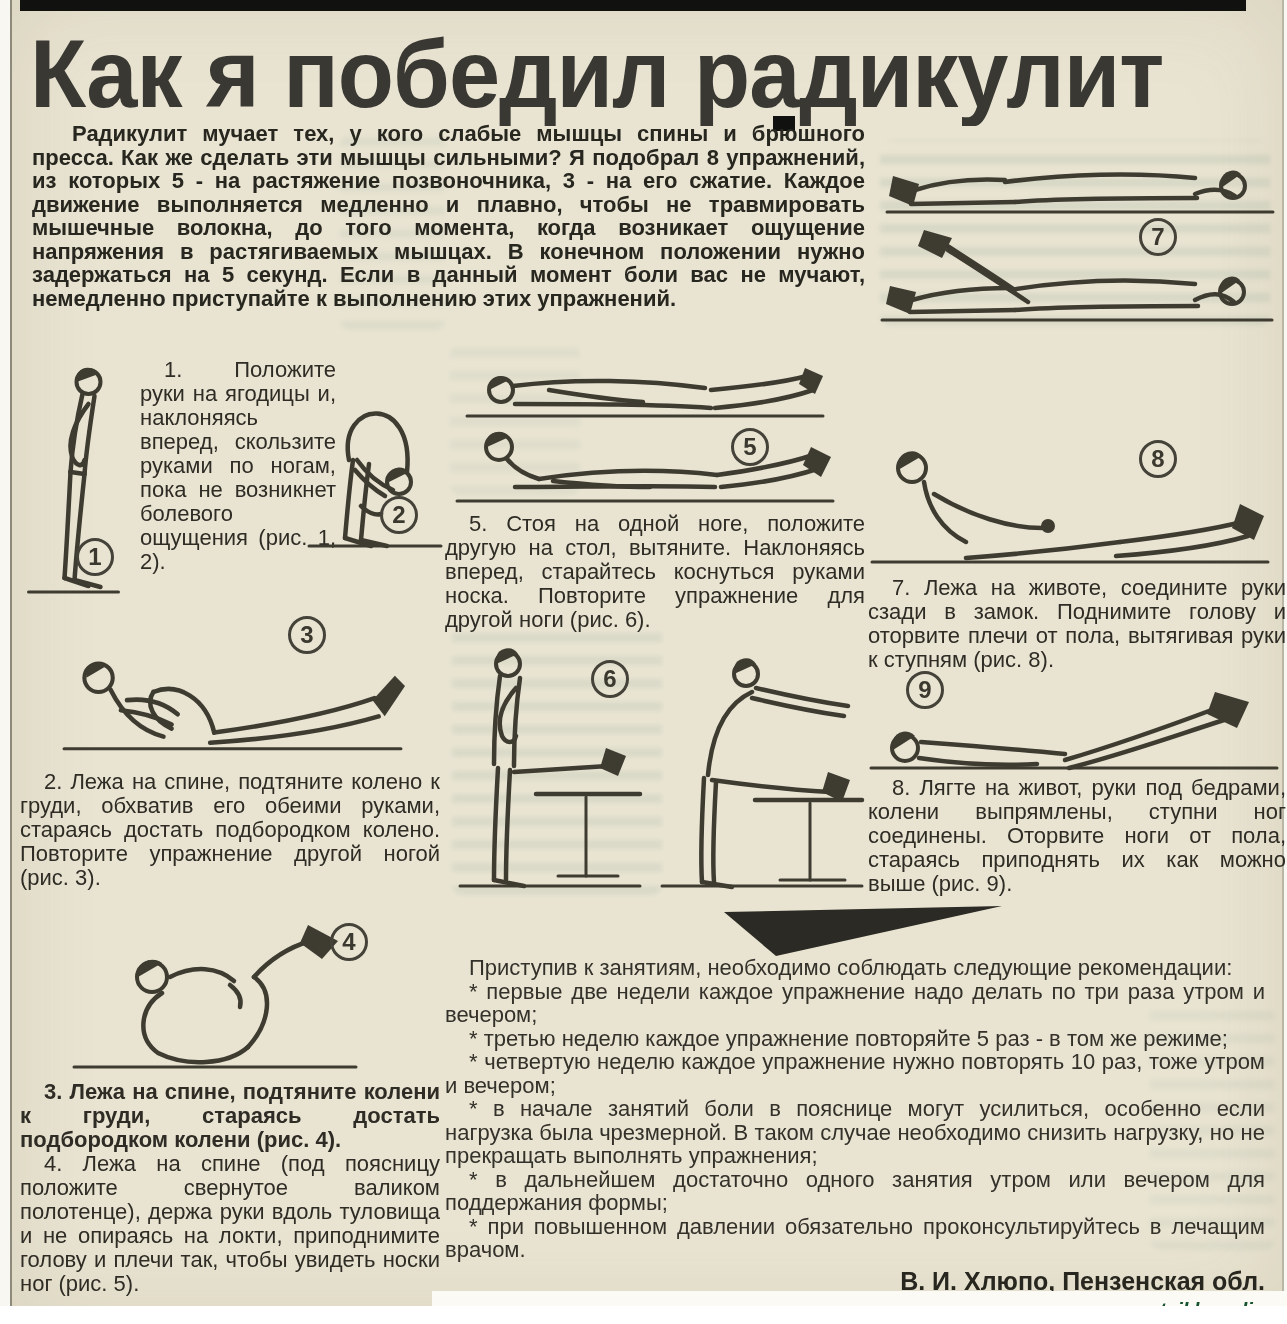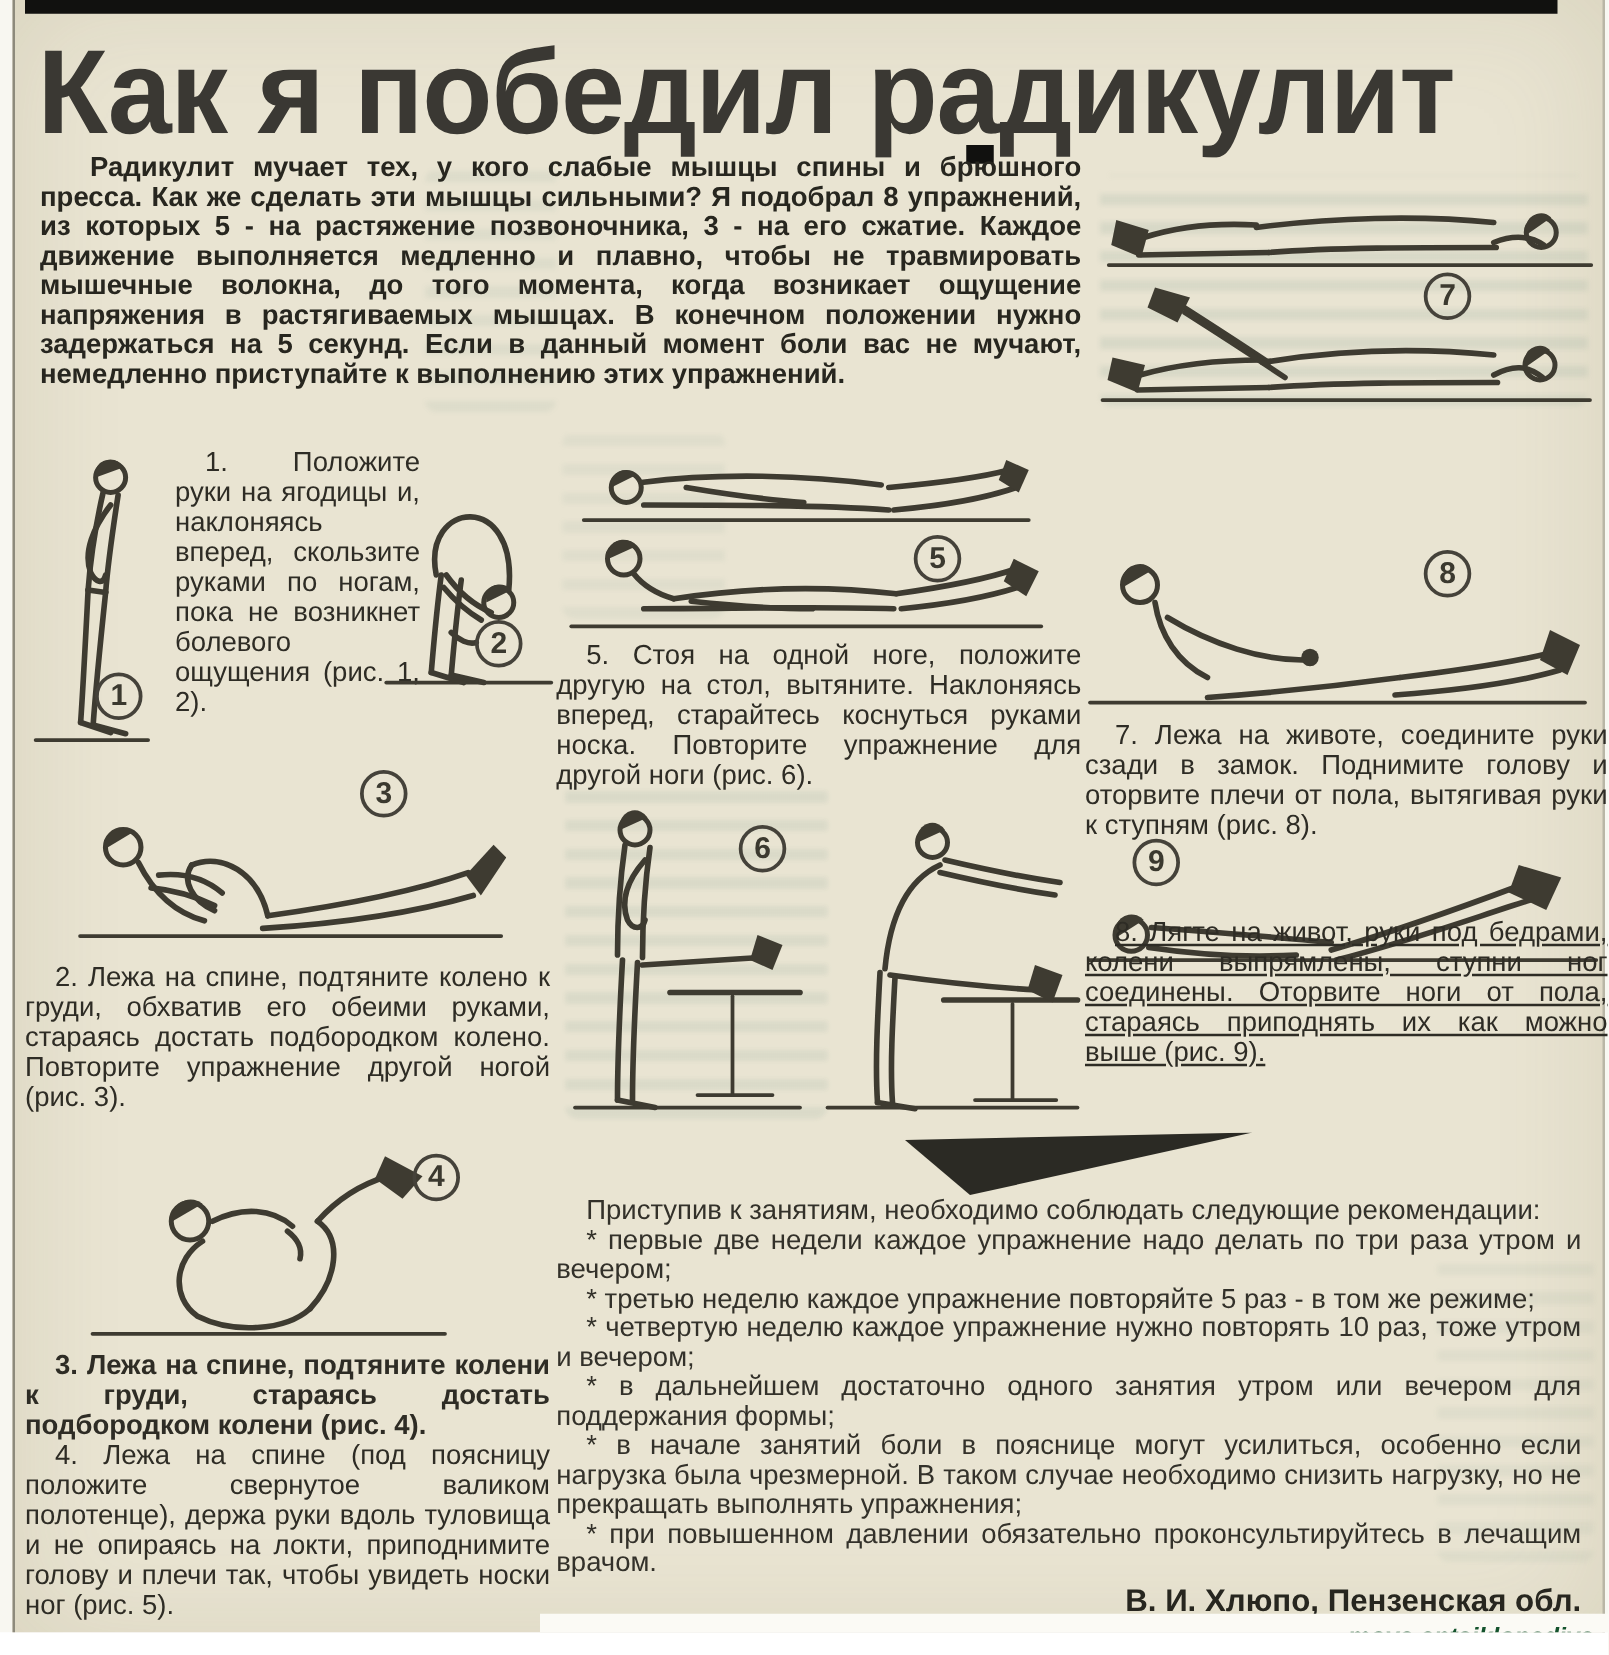--- a/index.html
+++ b/index.html
@@ -319,29 +319,29 @@
       <path d="M52 54 C105 58 155 62 196 66"></path>
       <path d="M196 72 C250 56 300 38 348 20"></path>
       <path d="M200 80 C255 66 305 48 355 32"></path>
       <path class="f" d="M346 4 L380 14 L368 40 L338 26 Z"></path>
     </svg>
   </div>
   <div class="fignum" style="left:906px; top:671px;">
       <span>9</span>
     </div>
 
-  <p class="ex" style="left:868px; top:734px; width:418px;text-decoration:underline;">8. Лягте на живот, руки под бедрами, колени выпрямлены, ступни ног соединены. Оторвите ноги от пола, стараясь приподнять их как можно выше (рис. 9).</p>
+  <p class="ex" style="left:868px; top:776px; width:418px;">8. Лягте на живот, руки под бедрами, колени выпрямлены, ступни ног соединены. Оторвите ноги от пола, стараясь приподнять их как можно выше (рис. 9).</p>
 
   <div class="rec">
     <p>Приступив к занятиям, необходимо соблюдать следующие рекомендации:</p>
     <p>* первые две недели каждое упражнение надо делать по три раза утром и вечером;</p>
     <p>* третью неделю каждое упражнение повторяйте 5 раз - в том же режиме;</p>
     <p>* четвертую неделю каждое упражнение нужно повторять 10 раз, тоже утром и вечером;</p>
+    <p>* в начале занятий боли в пояснице могут усилиться, особенно если нагрузка была чрезмерной. В таком случае необходимо снизить нагрузку, но не прекращать выполнять упражнения;</p>
     <p>* в дальнейшем достаточно одного занятия утром или вечером для поддержания формы;</p>
-    <p>* в начале занятий боли в пояснице могут усилиться, особенно если нагрузка была чрезмерной. В таком случае необходимо снизить нагрузку, но не прекращать выполнять упражнения;</p>
     <p>* при повышенном давлении обязательно проконсультируйтесь в лечащим врачом.</p>
     <p class="author">В. И. Хлюпо, Пензенская обл.</p>
   </div>
 
   <div class="bottom-strip">
     <div class="watermark">moya.entsiklopediya</div>
   </div>
 
 </div>
 

